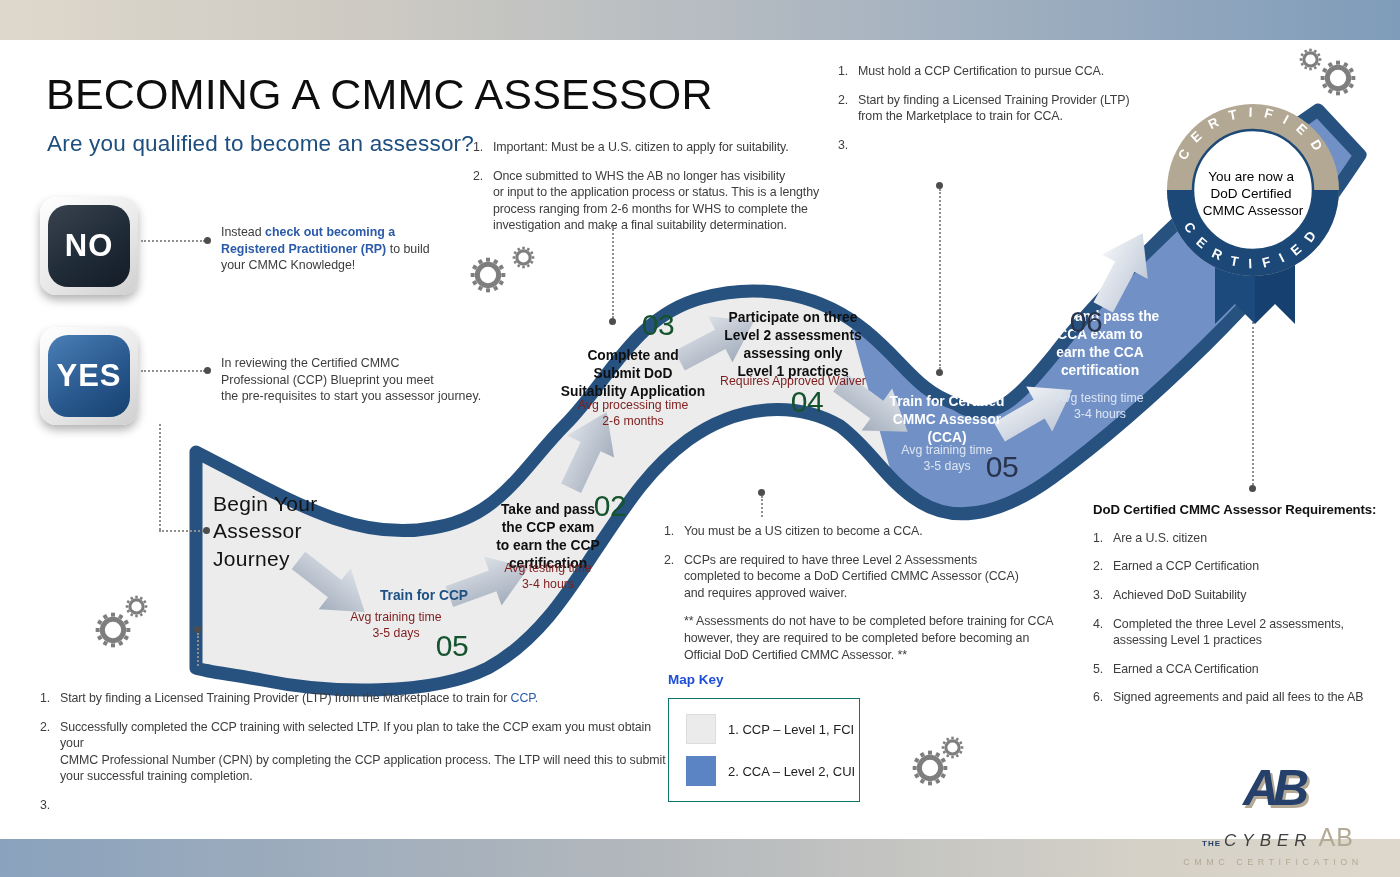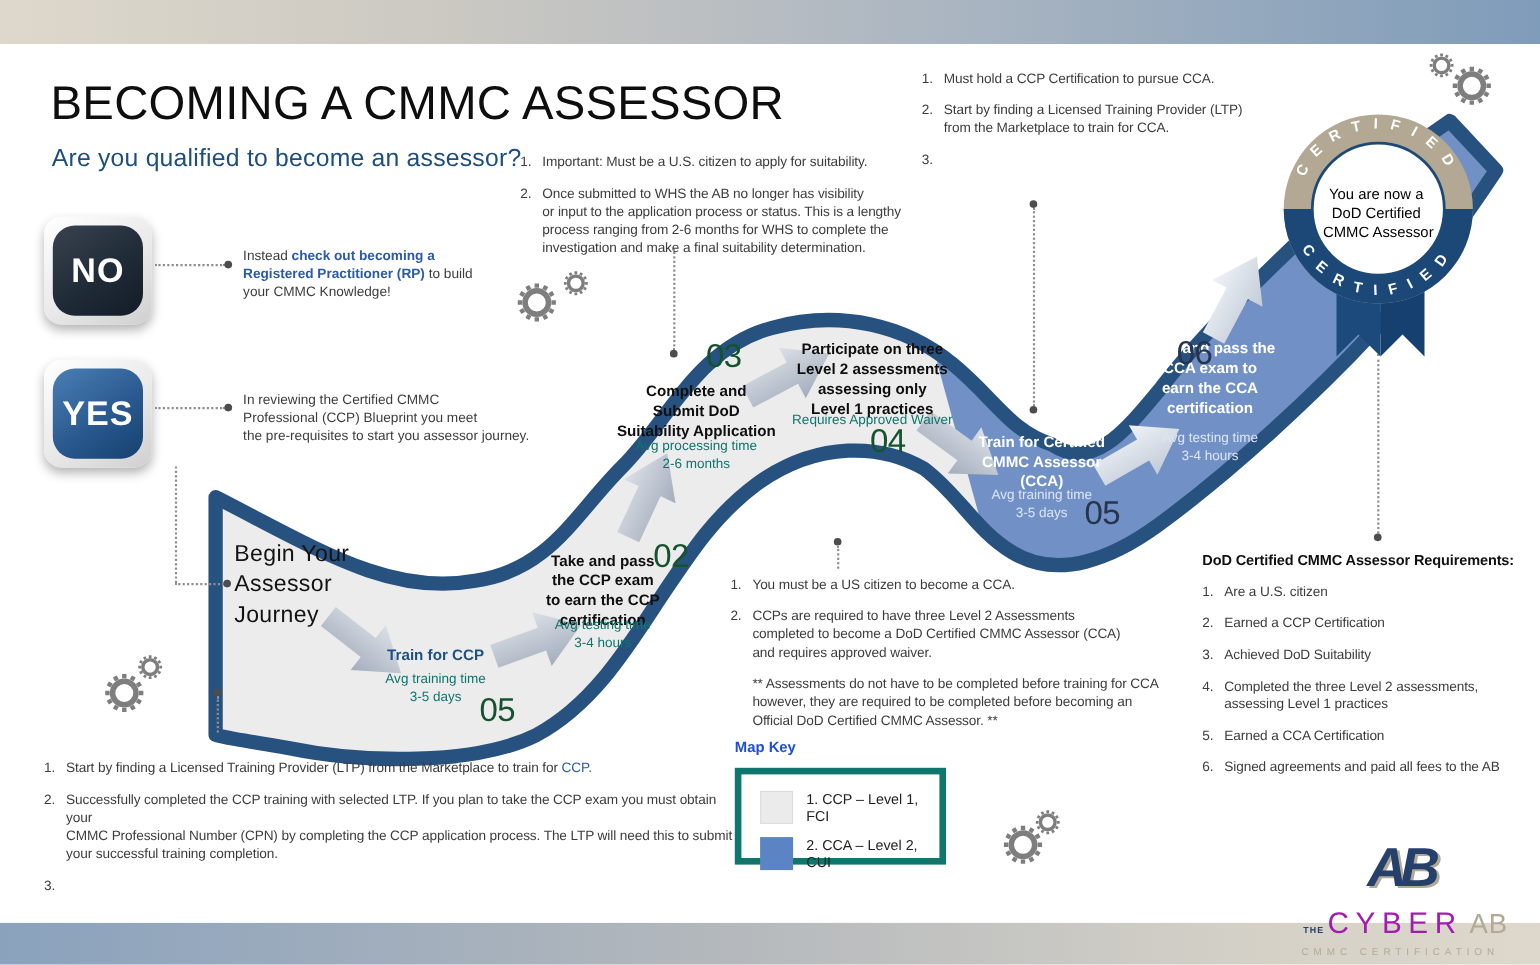--- a/index.html
+++ b/index.html
@@ -30,40 +30,40 @@
   .side-text{position:absolute;font-size:12.4px;line-height:1.34;color:#3d3d3d;}
   
   .dv{position:absolute;border-left:2px dotted #8f8f8f;width:0;}
   .dh{position:absolute;border-top:2px dotted #8f8f8f;height:0;}
   .dot{position:absolute;width:7px;height:7px;border-radius:50%;background:#4d4d4d;}
   
   .begin{position:absolute;left:213px;top:490px;font-size:21px;line-height:1.3;color:#131313;white-space:pre-line;letter-spacing:.3px;}
   .step-t{position:absolute;transform:translate(-50%,-50%);text-align:center;white-space:pre-line;
           font-weight:700;font-size:13.8px;line-height:1.3;color:#0f0f0f;}
   .step-m{position:absolute;transform:translate(-50%,-50%);text-align:center;white-space:pre-line;
-          font-size:12.3px;line-height:1.3;color:#0f766e;}
+          font-size:12.3px;line-height:1.3;color:#7f1d1d;}
   .w{color:#ffffff;}
   .wm{color:#dde5f3;}
-  .blue-t{color:#1d5184;}
+  .blue-t{color:#1d5184;margin-left:28px;}
   .stepnum{position:absolute;transform:translate(-50%,-50%);font-size:30px;letter-spacing:-.5px;color:#14532d;}
   .stepnum.dk{color:#28344d;}
   
   .mk-title{position:absolute;left:668px;top:672px;font-weight:700;font-size:13.5px;color:#1d4ed8;}
-  .mk-box{position:absolute;left:668px;top:698px;width:192px;height:88px;background:#fff;border:6px solid #0f766e;
+  .mk-box{position:absolute;left:668px;top:698px;width:192px;height:104px;background:#fff;border:1px solid #0f766e;
           box-sizing:border-box;padding:15px 0 0 17px;}
   .mk-row{display:flex;align-items:center;margin-bottom:12px;}
   .mk-sw{width:30px;height:30px;margin-right:12px;flex:none;}
   .mk-sw.g{background:#ebebeb;border:1px solid #dcdcdc;box-sizing:border-box;}
   .mk-sw.b{background:#5b84c4;}
   .mk-lb{font-size:13px;color:#222;}
   
   .logo{position:absolute;left:1178px;top:761px;width:190px;text-align:center;}
   .logo-line{display:flex;align-items:baseline;justify-content:center;margin-top:2px;}
   .logo-the{font-size:8px;color:#25406b;letter-spacing:1px;margin-right:3px;font-weight:700;margin-left:10px;}
-  .logo-cyber{font-size:27px;color:#a21caf;letter-spacing:6px;}
+  .logo-cyber{font-size:17px;color:#404040;letter-spacing:6px;font-style:italic;}
   .logo-ab{font-size:25px;color:#b3a995;letter-spacing:1px;margin-left:6px;}
   .logo-tag{font-size:9px;letter-spacing:4.5px;color:#b3a995;margin-top:5px;}
   svg text{font-family:"Liberation Sans",sans-serif;}
 </style>
 </head>
 <body>
 
 <div class="band top"></div>
 <div class="band bottom"></div>
 

